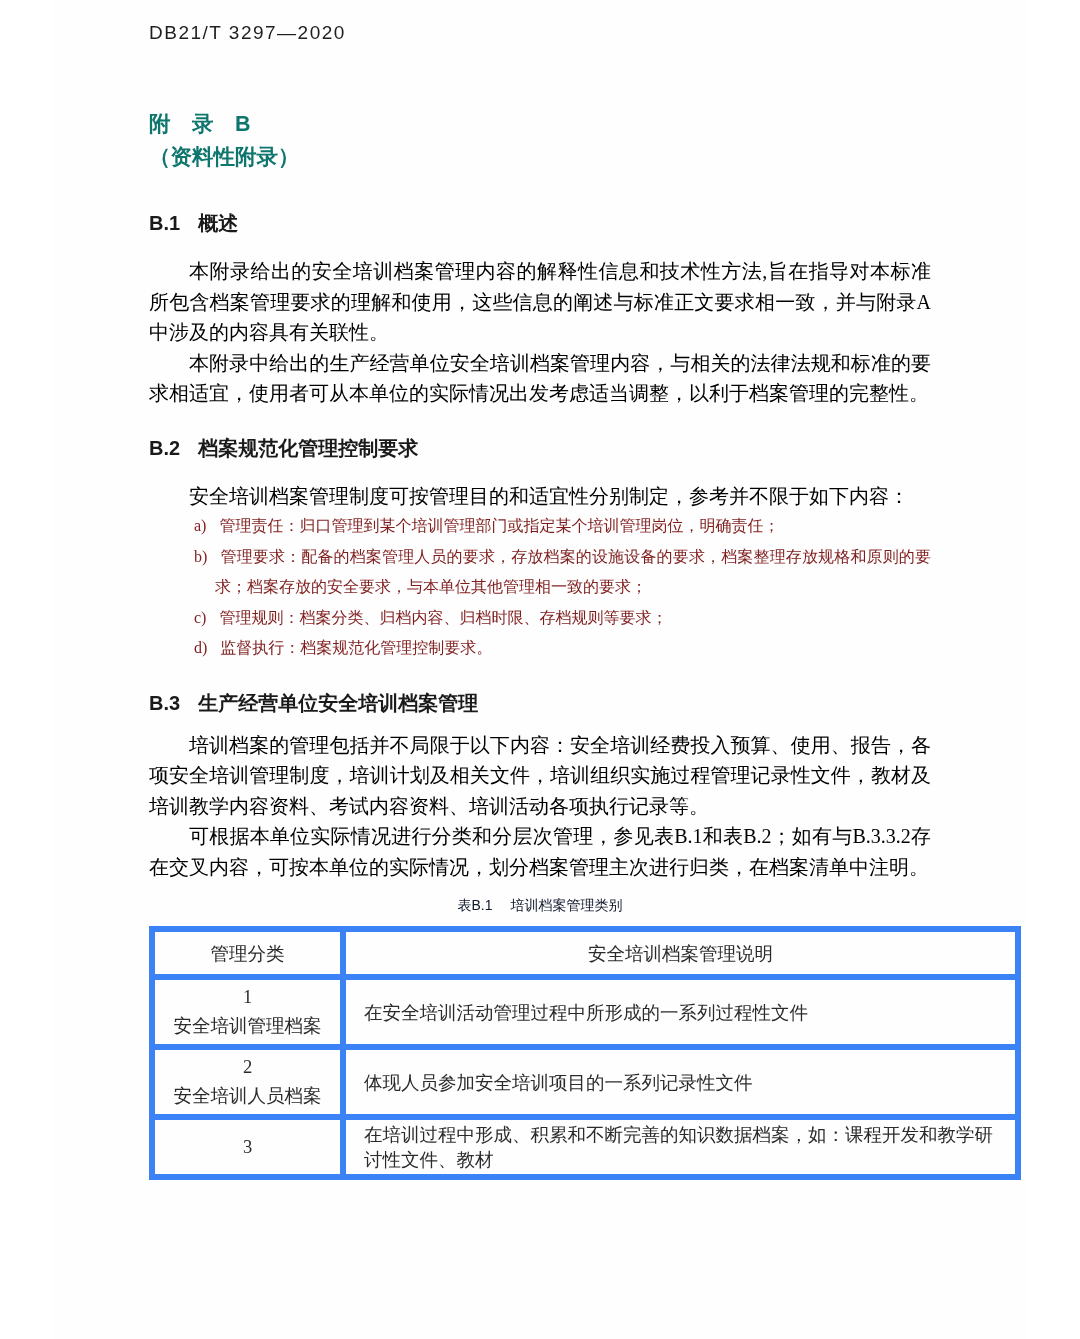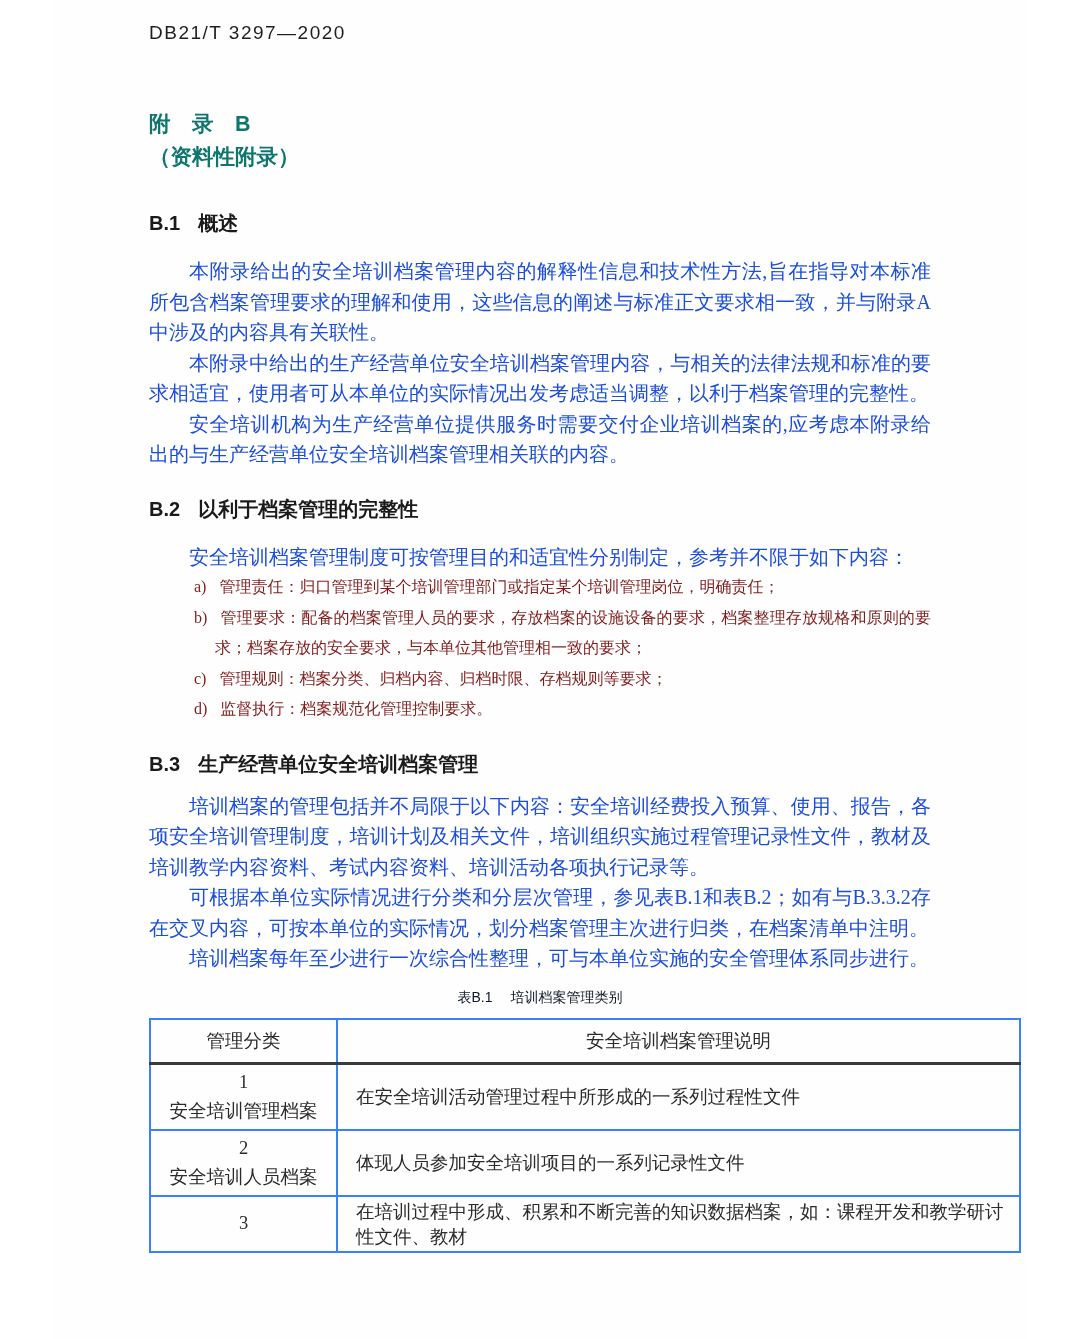--- a/index.html
+++ b/index.html
@@ -38,21 +38,21 @@
     line-height: 26px;
   }
   .section-heading .h-num { margin-right: 18px; text-align: right; }
   .para-block { margin-top: 20px; }
   .para {
     margin: 0;
     font-size: 20px;
     line-height: 30.5px;
     text-indent: 2em;
     text-align: justify;
-    color: #1d4ed8;
+    color: #000000;
   }
   .b2-list { margin: 0; }
   .b2-item {
     font-size: 16px;
     line-height: 30.5px;
     padding-left: 66px;
     text-indent: -21px;
     text-align: justify;
     color: #7f1d1d;
   }
@@ -72,21 +72,21 @@
   table.tbl {
     margin: 8px auto 0 auto;
     width: 872px;
     border-collapse: collapse;
     border: 2px solid #3a3a3a;
     font-size: 18.5px;
     color: #2b2b2b;
     table-layout: fixed;
   }
   .tbl th, .tbl td {
-    border: 2px solid #3b82f6;
+    border: 6px solid #3b82f6;
     padding: 2px 10px;
     font-weight: normal;
   }
   .tbl thead th {
     height: 38px;
     text-align: center;
     border-bottom: 3px solid #3a3a3a;
   }
   .tbl .col-class { width: 165px; text-align: center; }
   .tbl .row-tall td { height: 60px; }
@@ -108,25 +108,24 @@
     <div>（资料性附录）</div>
   </div>
 
   <div class="section-heading" style="margin-top:36px;">
     <span class="h-num">B.1</span><span>概述</span>
   </div>
 
   <div class="para-block">
     <p class="para">本附录给出的安全培训档案管理内容的解释性信息和技术性方法,旨在指导对本标准所包含档案管理要求的理解和使用，这些信息的阐述与标准正文要求相一致，并与附录A中涉及的内容具有关联性。</p>
     <p class="para">本附录中给出的生产经营单位安全培训档案管理内容，与相关的法律法规和标准的要求相适宜，使用者可从本单位的实际情况出发考虑适当调整，以利于档案管理的完整性。</p>
-    <p class="para">安全培训机构为生产经营单位提供服务时需要交付企业培训档案的,应考虑本附录给出的与生产经营单位安全培训档案管理相关联的内容。</p>
   </div>
 
   <div class="section-heading mt-sm">
-    <span class="h-num">B.2</span><span>以利于档案管理的完整性</span>
+    <span class="h-num">B.2</span><span>档案规范化管理控制要求</span>
   </div>
 
   <div class="para-block">
     <p class="para">安全培训档案管理制度可按管理目的和适宜性分别制定，参考并不限于如下内容：</p>
     <div class="b2-list">
       <div class="b2-item">
         <span class="marker">a)</span><span>管理责任：归口管理到某个培训管理部门或指定某个培训管理岗位，明确责任；</span>
       </div>
       <div class="b2-item">
         <span class="marker">b)</span><span>管理要求：配备的档案管理人员的要求，存放档案的设施设备的要求，档案整理存放规格和原则的要求；档案存放的安全要求，与本单位其他管理相一致的要求；</span>
@@ -141,21 +140,20 @@
   </div>
 
   <div class="section-heading mt-sm">
     <span class="h-num">B.3</span><span>生产经营单位安全培训档案管理</span>
   </div>
 
 
   <div class="para-block mt-xs" style="margin-top:14px;">
     <p class="para">培训档案的管理包括并不局限于以下内容：安全培训经费投入预算、使用、报告，各项安全培训管理制度，培训计划及相关文件，培训组织实施过程管理记录性文件，教材及培训教学内容资料、考试内容资料、培训活动各项执行记录等。</p>
     <p class="para">可根据本单位实际情况进行分类和分层次管理，参见表B.1和表B.2；如有与B.3.3.2存在交叉内容，可按本单位的实际情况，划分档案管理主次进行归类，在档案清单中注明。</p>
-    <p class="para">培训档案每年至少进行一次综合性整理，可与本单位实施的安全管理体系同步进行。</p>
   </div>
 
   <div class="tbl-caption">
     <span class="cap-label">表B.1</span><span>培训档案管理类别</span>
   </div>
 
   <table class="tbl">
     <thead>
       <tr>
         <th class="col-class">管理分类</th>

